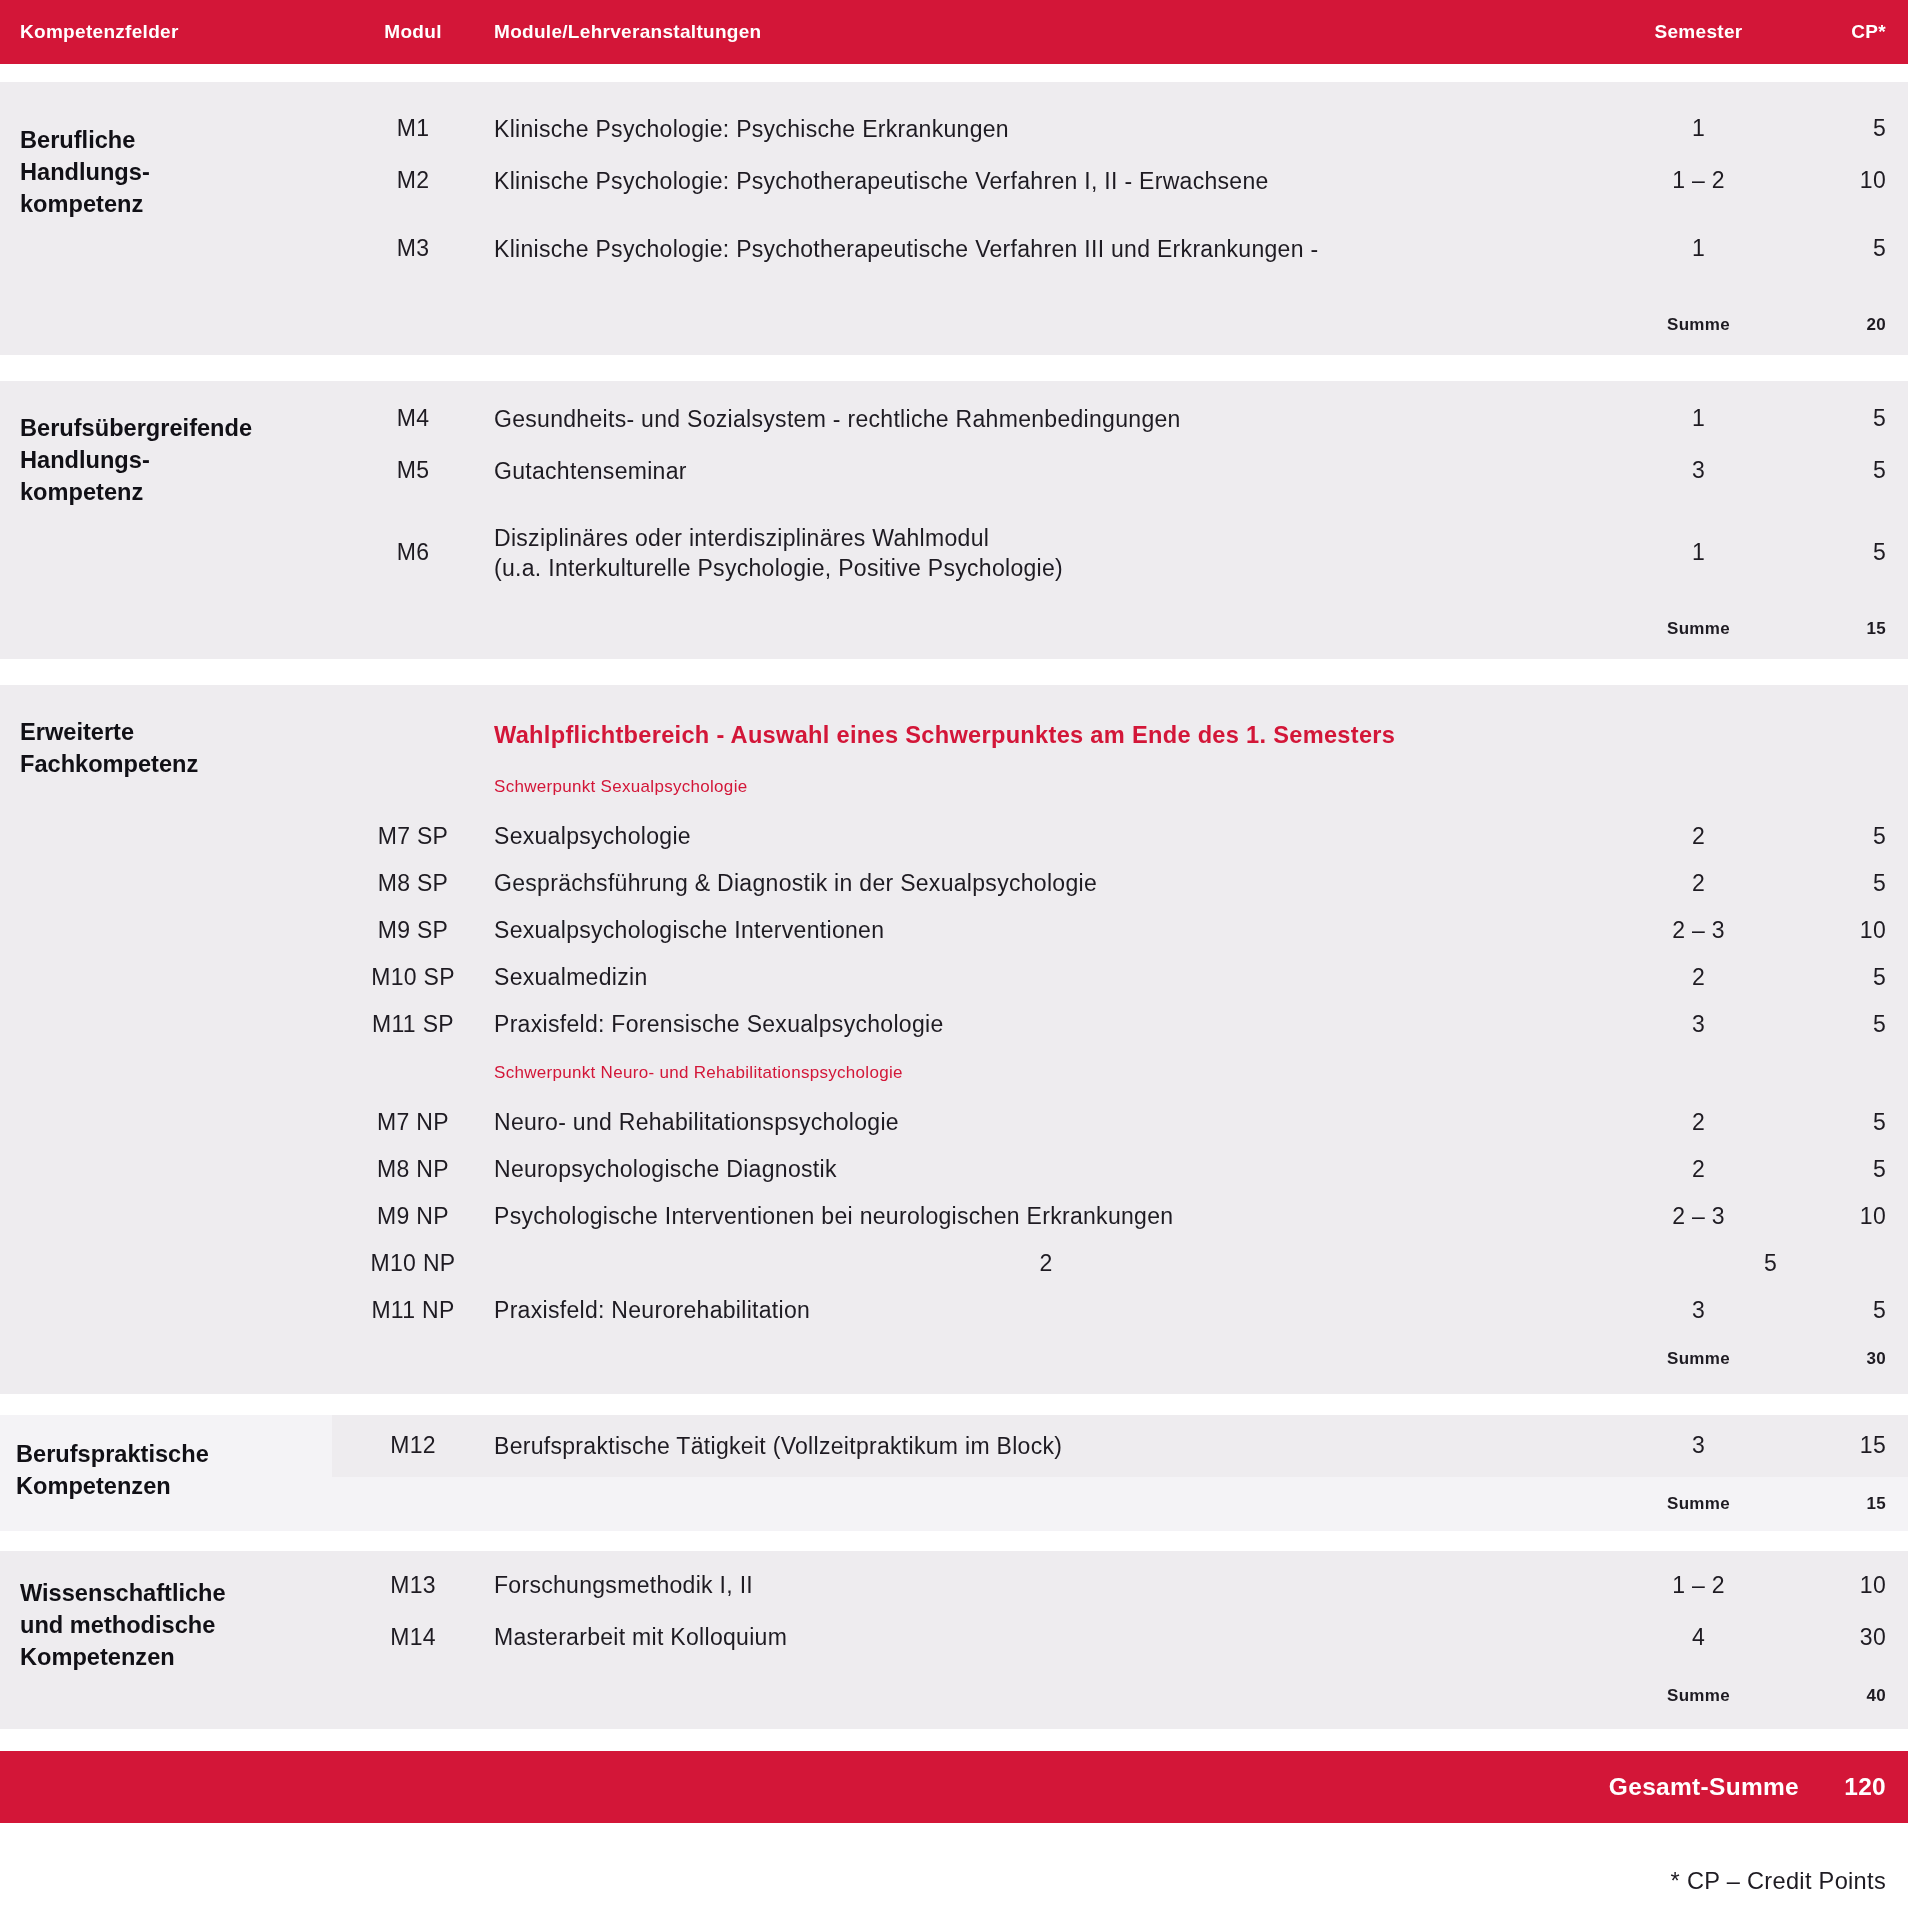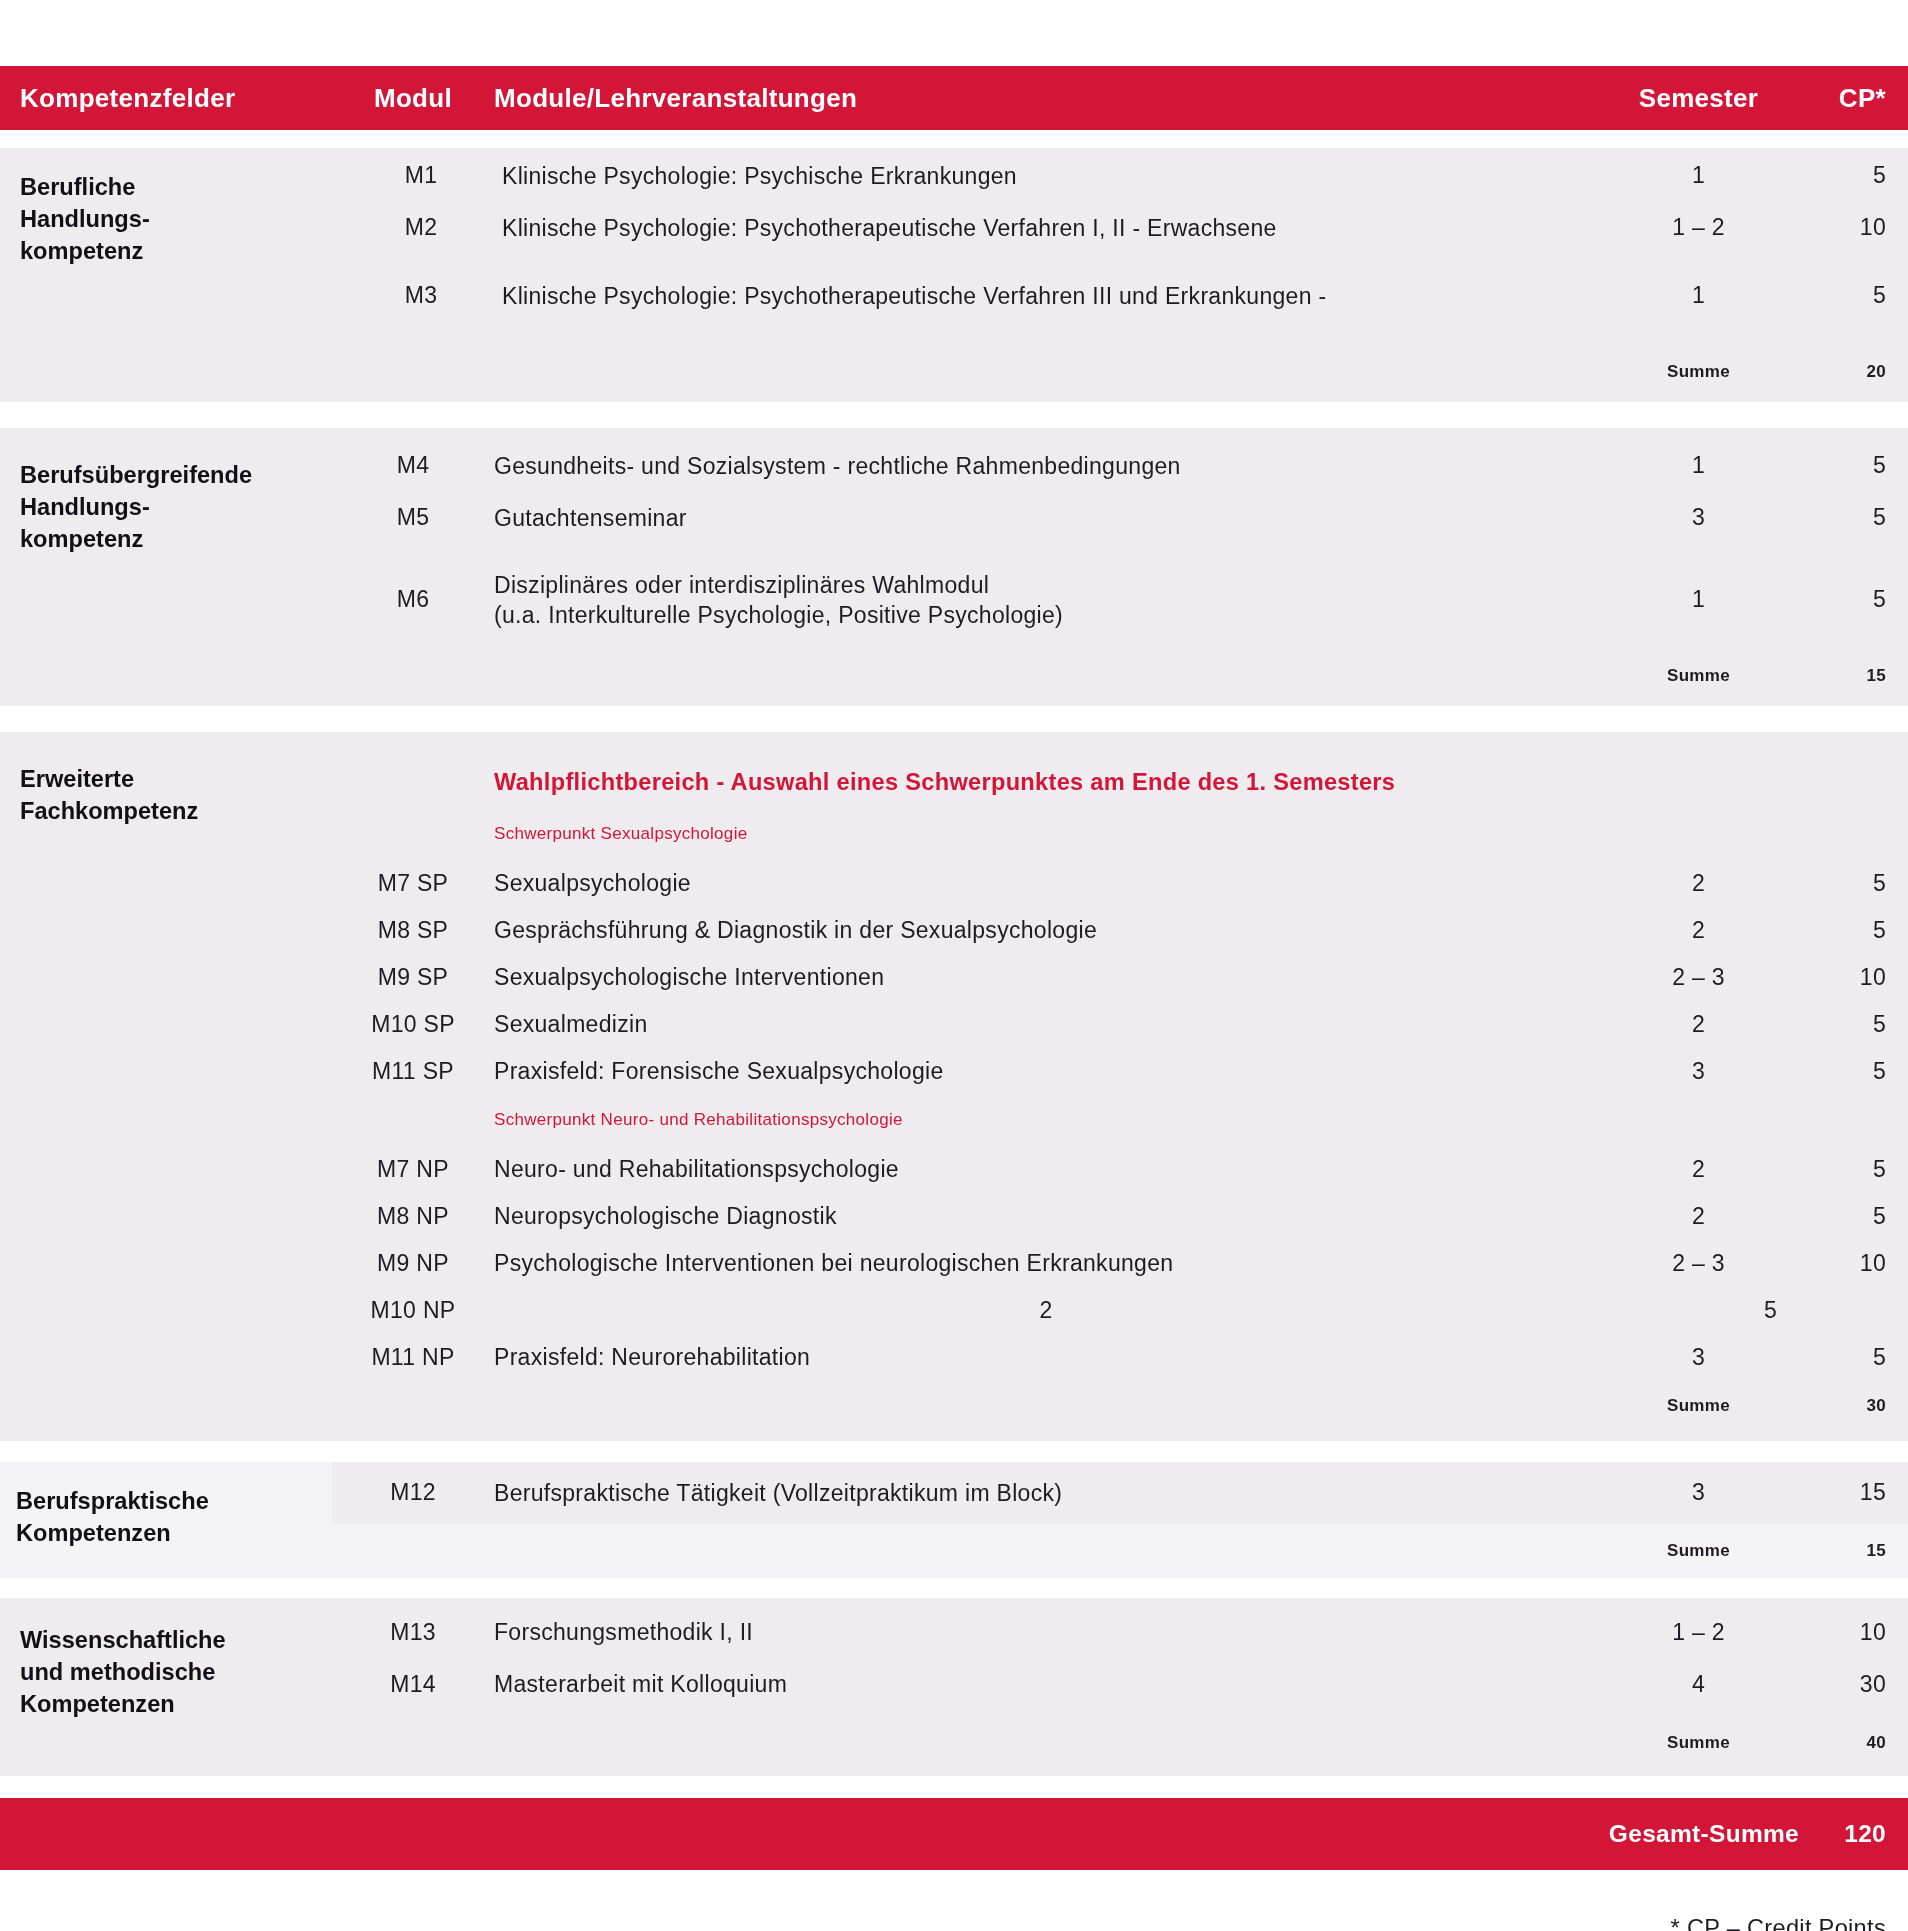--- a/index.html
+++ b/index.html
@@ -15,28 +15,27 @@
     width:1908px;
     min-height:1931px;
     font-family:"Liberation Sans", sans-serif;
     color:var(--ink);
     -webkit-font-smoothing:antialiased;
   }
   .page{width:1908px;}
 
   
   .head-bar{
-    margin-top:66px;
     height:64px;
     background:var(--red);
     display:grid;
     grid-template-columns:332px 162px 1fr 201px 109px;
     align-items:center;
     color:#ffffff;
-    font-size:26px;
+    font-size:19px;
     font-weight:700;
     letter-spacing:0.3px;
   }
   .hc1{padding-left:20px;}
   .hc2{text-align:center;}
   .hc3{text-align:left;}
   .hc4{text-align:center;}
   .hc5{text-align:right;padding-right:22px;}
 
   
@@ -67,21 +66,21 @@
   .cell{min-width:0;}
   .mod{text-align:center;white-space:nowrap;}
   .title{padding-right:17.5px;line-height:30px;}
   .title .tl{display:block;}
   .sem{text-align:center;white-space:nowrap;}
   .cp{text-align:right;padding-right:22px;white-space:nowrap;}
 
   .sum-row .sem,.sum-row .cp{font-weight:700;font-size:17px;}
 
   
-  .s1{margin-top:17.5px;min-height:253px;padding-top:2px;padding-bottom:3.5px;gap:8px;}
+  .s1{margin-top:17.5px;min-height:253px;padding-top:21px;padding-bottom:3.5px;}
   .s1 .sec-label{padding-top:21px;}
   .s1 .row.h2{min-height:84px;}
   .s1 .sum-row{margin-top:8.7px;}
 
   
   .s2{margin-top:26px;min-height:262px;padding-top:12px;padding-bottom:3.5px;}
   .s2 .sec-label{padding-top:19px;}
   .s2 .row.h2{min-height:84px;margin-top:14px;}
   .s2 .sum-row{margin-top:8.7px;}
 

